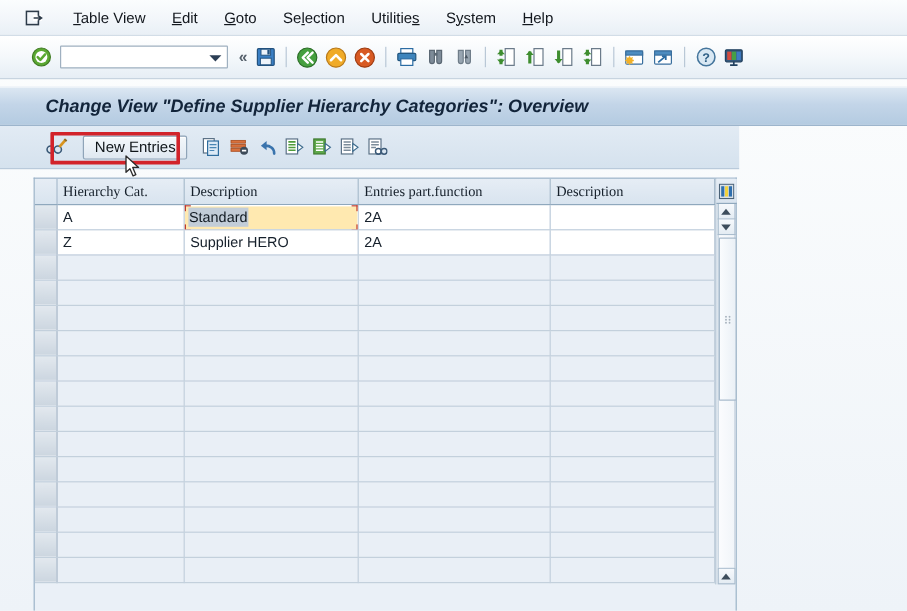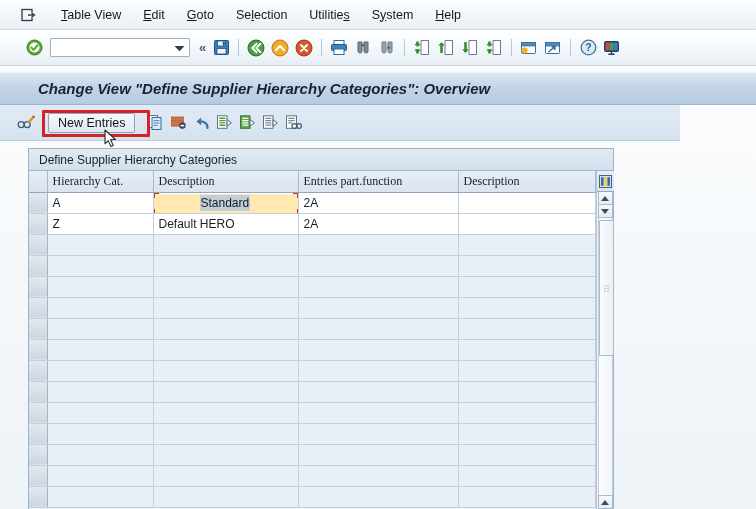--- a/index.html
+++ b/index.html
@@ -106,26 +106,26 @@
     font-weight: bold;
     font-style: italic;
     color: #12243a;
     white-space: nowrap;
   }
 
   
   .apptoolbar {
     position: absolute;
     left: 0; top: 105px;
-    width: 680px; height: 36px;
+    width: 616px; height: 36px;
     background: linear-gradient(180deg,#e2ebf4 0%, #d5e2ee 100%);
     border-bottom: 1px solid #b9cadb;
     display: flex;
     align-items: center;
-    padding-left: 15px;
+    padding-left: 36px;
   }
   .redbox {
     position: absolute;
     left: 42px; top: 110px;
     width: 108px; height: 27px;
     border: 3px solid #d2232a;
     border-radius: 1px;
     pointer-events: none;
     z-index: 40;
   }
@@ -217,21 +217,20 @@
     margin-top: 1px;
     background: #ffe9b0;
     display: flex; align-items: center;
     padding-left: 3px;
   }
   .editcell .seltext {
     background: #c2cdd8;
     color: #111a22;
     padding: 1px 1px 1px 1px;
     font-size: 12px;
-    margin-left: 43px;
   }
   .brk { position: absolute; width: 6px; height: 6px; border: 2px solid #c0392b; }
   .brk.tl { left: -1px; top: -2px; border-right: none; border-bottom: none; }
   .brk.tr { right: -1px; top: -2px; border-left: none; border-bottom: none; }
   .brk.bl { left: -1px; bottom: -2px; border-right: none; border-top: none; }
   .brk.br { right: -1px; bottom: -2px; border-left: none; border-top: none; }
 
   
   .vscroll {
     width: 17px;
@@ -518,21 +517,20 @@
 
   <div class="redbox"></div>
 
   <div class="cursor">
     <svg width="14" height="20" viewBox="0 0 14 20">
       <path d="M1 1l10.5 9.5H6.6l2.6 6.1-2.3 1-2.6-6-3.3 3z" fill="#ffffff" stroke="#2a2a2a" stroke-width="1.1" stroke-linejoin="round"></path>
     </svg>
   </div>
 
   <div class="panel">
-    <div class="panel-cap">Define Supplier Hierarchy Categories</div>
 
     <div class="grid-wrap">
       <div class="grid">
         <table class="g">
           <colgroup>
             <col style="width:18px">
             <col style="width:106px">
             <col style="width:145px">
             <col style="width:160px">
             <col>
@@ -560,21 +558,21 @@
                   <i class="brk br"></i>
                 </div>
               </td>
               <td>2A</td>
               <td></td>
             </tr>
 
             <tr class="filled">
               <td class="selcell"></td>
               <td>Z</td>
-              <td>Default HERO</td>
+              <td>Supplier HERO</td>
               <td>2A</td>
               <td></td>
             </tr>
 
             <tr>
                 <td class="selcell"></td>
                 <td></td>
                 <td></td>
                 <td></td>
                 <td></td>

